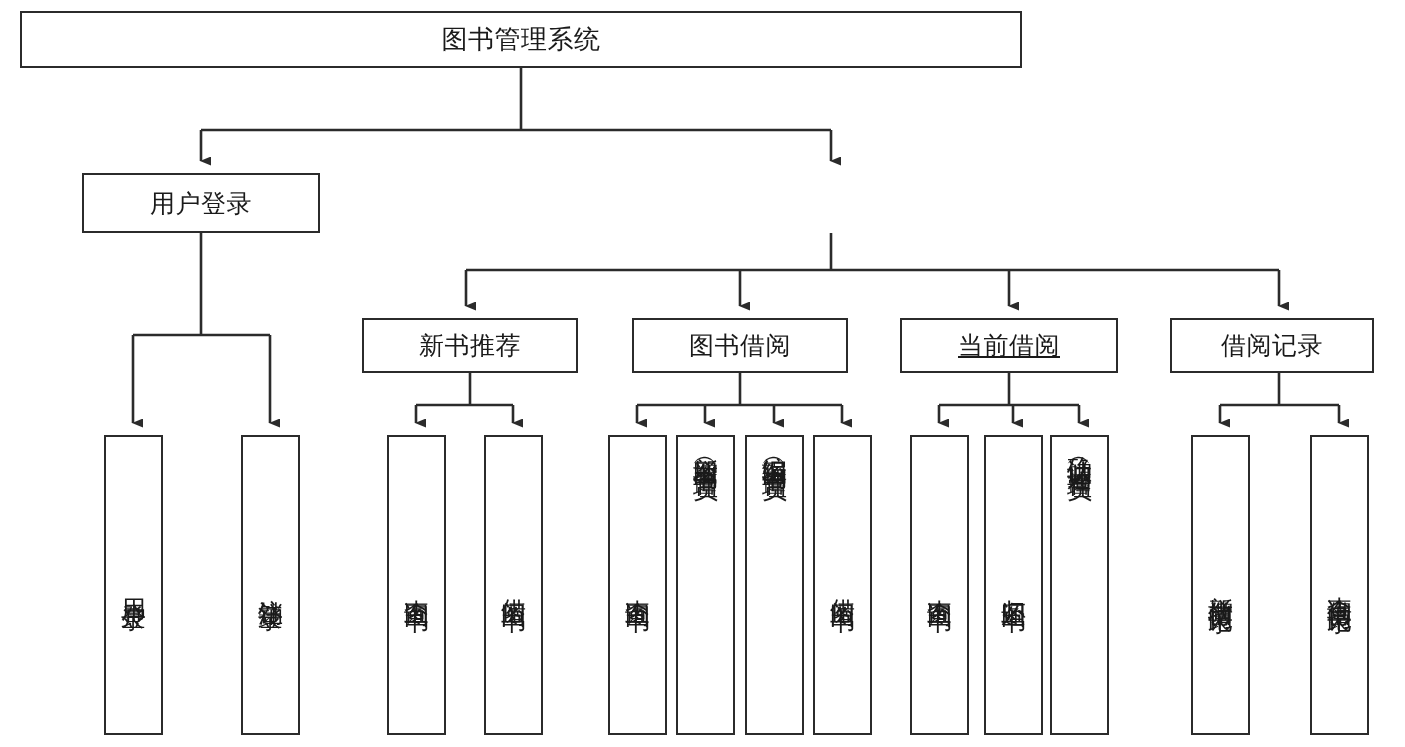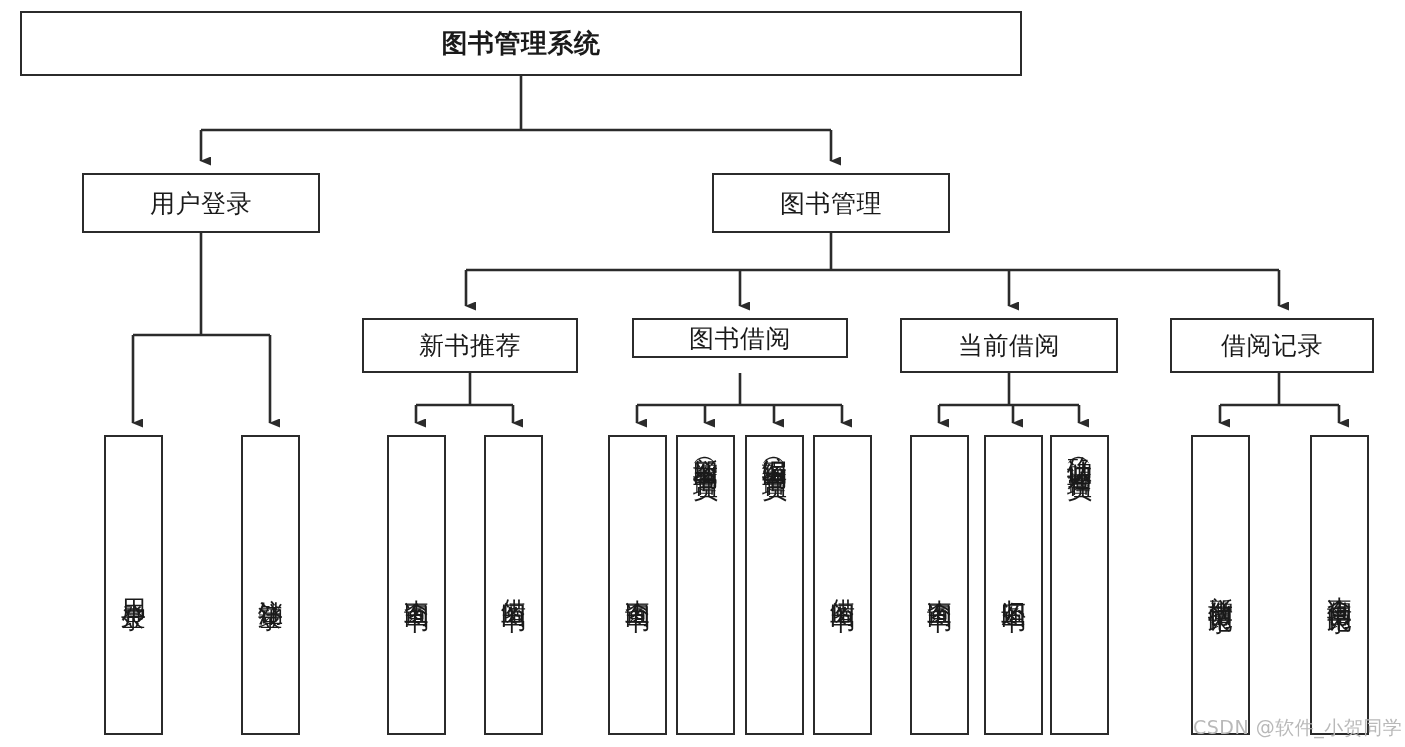--- a/index.html
+++ b/index.html
@@ -118,38 +118,35 @@
         <line x1="939" y1="405" x2="939" y2="423" marker-end="url(#arrowhead)"></line>
         <line x1="1013" y1="405" x2="1013" y2="423" marker-end="url(#arrowhead)"></line>
         <line x1="1079" y1="405" x2="1079" y2="423" marker-end="url(#arrowhead)"></line>
         <line x1="1279" y1="373" x2="1279" y2="405"></line>
         <line x1="1220" y1="405" x2="1339" y2="405"></line>
         <line x1="1220" y1="405" x2="1220" y2="423" marker-end="url(#arrowhead)"></line>
         <line x1="1339" y1="405" x2="1339" y2="423" marker-end="url(#arrowhead)"></line>
       </g>
   </svg>
 
-  <div class="node root horiz" style="left: 20px; top: 11px; width: 1002px; height: 65px; font-weight: bold;">
+  <div class="node root horiz" style="left: 20px; top: 11px; width: 1002px; height: 57px;">
     <span class="lbl">图书管理系统</span>
   </div>
 
   <div class="node horiz" style="left: 82px; top: 173px; width: 238px; height: 60px;">
     <span class="lbl">用户登录</span>
   </div>
-  <div class="node horiz" style="left: 712px; top: 173px; width: 238px; height: 60px;">
-    <span class="lbl">图书管理</span>
-  </div>
 
   <div class="node horiz" style="left: 362px; top: 318px; width: 216px; height: 55px; text-align: right;">
     <span class="lbl">新书推荐</span>
   </div>
-  <div class="node horiz" style="left: 632px; top: 318px; width: 216px; height: 40px; text-align: right;">
+  <div class="node horiz" style="left: 632px; top: 318px; width: 216px; height: 55px; text-align: right;">
     <span class="lbl">图书借阅</span>
   </div>
-  <div class="node horiz" style="left: 900px; top: 318px; width: 218px; height: 55px;">
+  <div class="node horiz" style="left: 900px; top: 318px; width: 218px; height: 55px; text-decoration: underline;">
     <span class="lbl">当前借阅</span>
   </div>
   <div class="node horiz" style="left: 1170px; top: 318px; width: 204px; height: 55px;">
     <span class="lbl">借阅记录</span>
   </div>
 
   <div class="node vert centered" style="left: 104px; top: 435px; width: 59px; height: 300px;">
     <span class="lbl">用户登录</span>
   </div>
   <div class="node vert centered" style="left: 241px; top: 435px; width: 59px; height: 300px;">
@@ -182,15 +179,14 @@
   <div class="node vert topalign" style="left: 1050px; top: 435px; width: 59px; height: 300px;">
     <span class="lbl">确认归还（管理员）</span>
   </div>
   <div class="node vert centered" style="left: 1191px; top: 435px; width: 59px; height: 300px;">
     <span class="lbl">新增借阅记录</span>
   </div>
   <div class="node vert centered" style="left: 1310px; top: 435px; width: 59px; height: 300px;">
     <span class="lbl">查询借阅记录</span>
   </div>
 
-  <div class="watermark" style="left: 1193px; top: 715px;">CSDN @软件_小贺同学</div>
 
 </div>
 
 </body></html>

